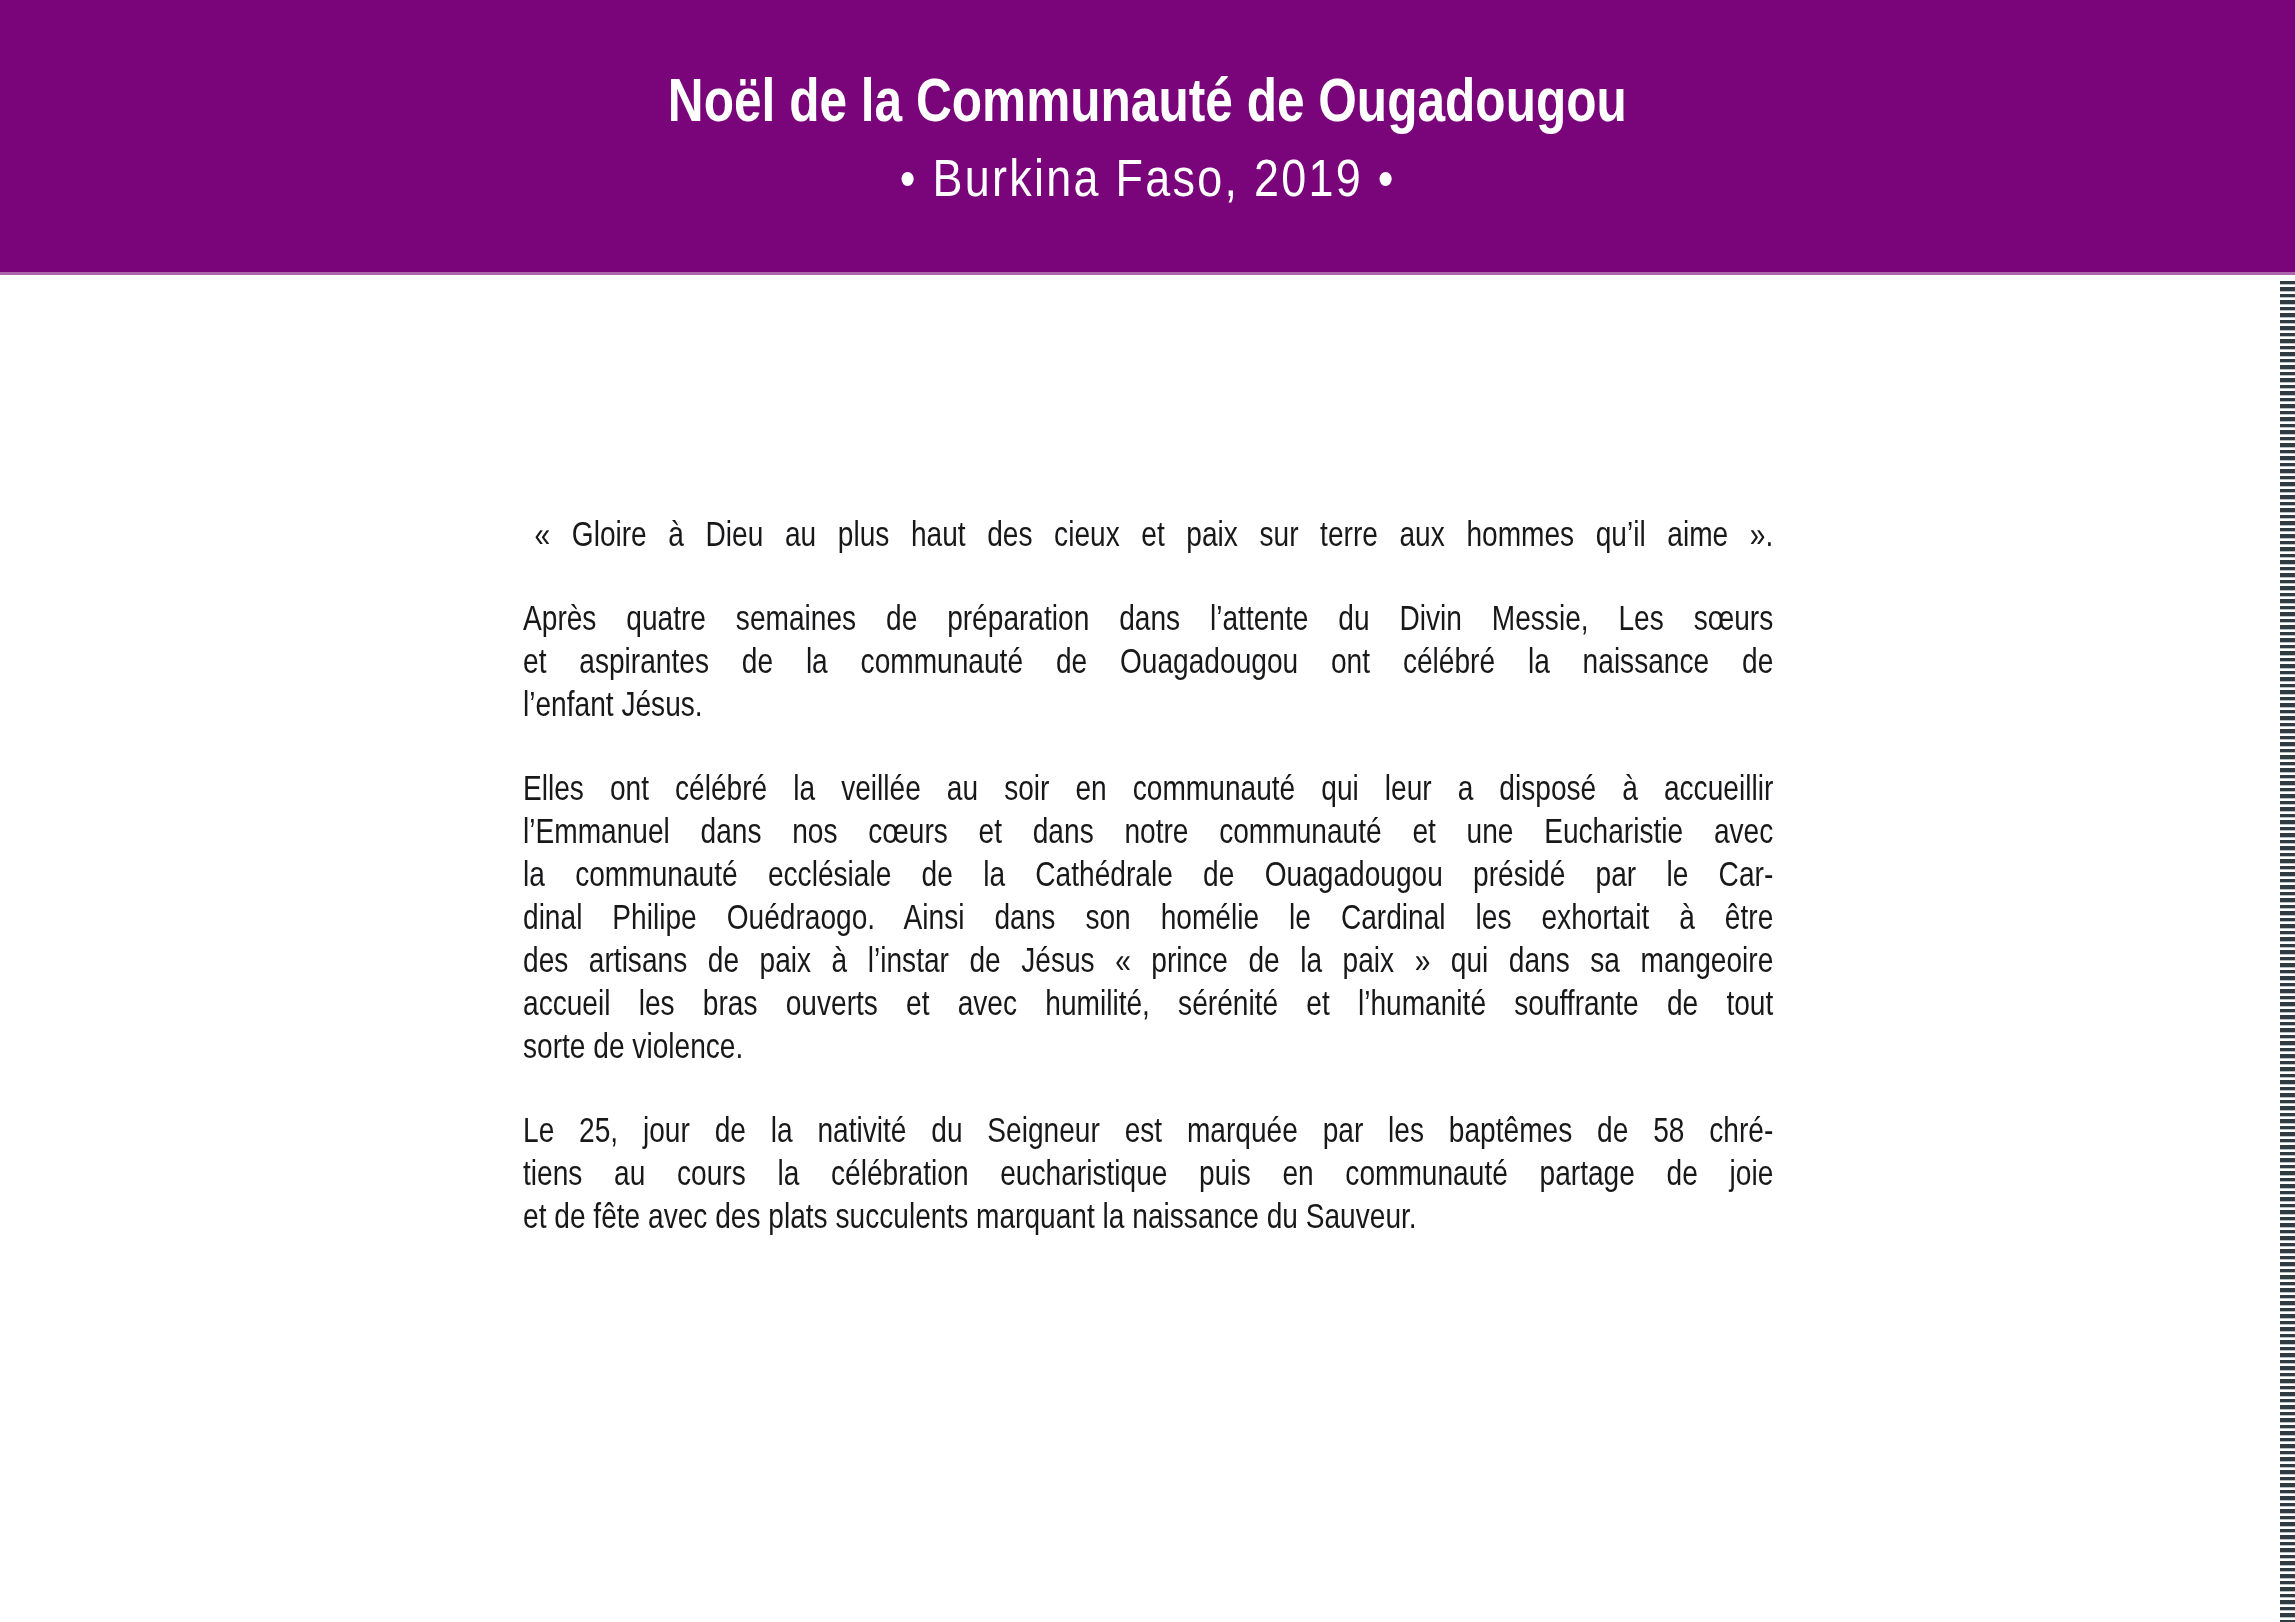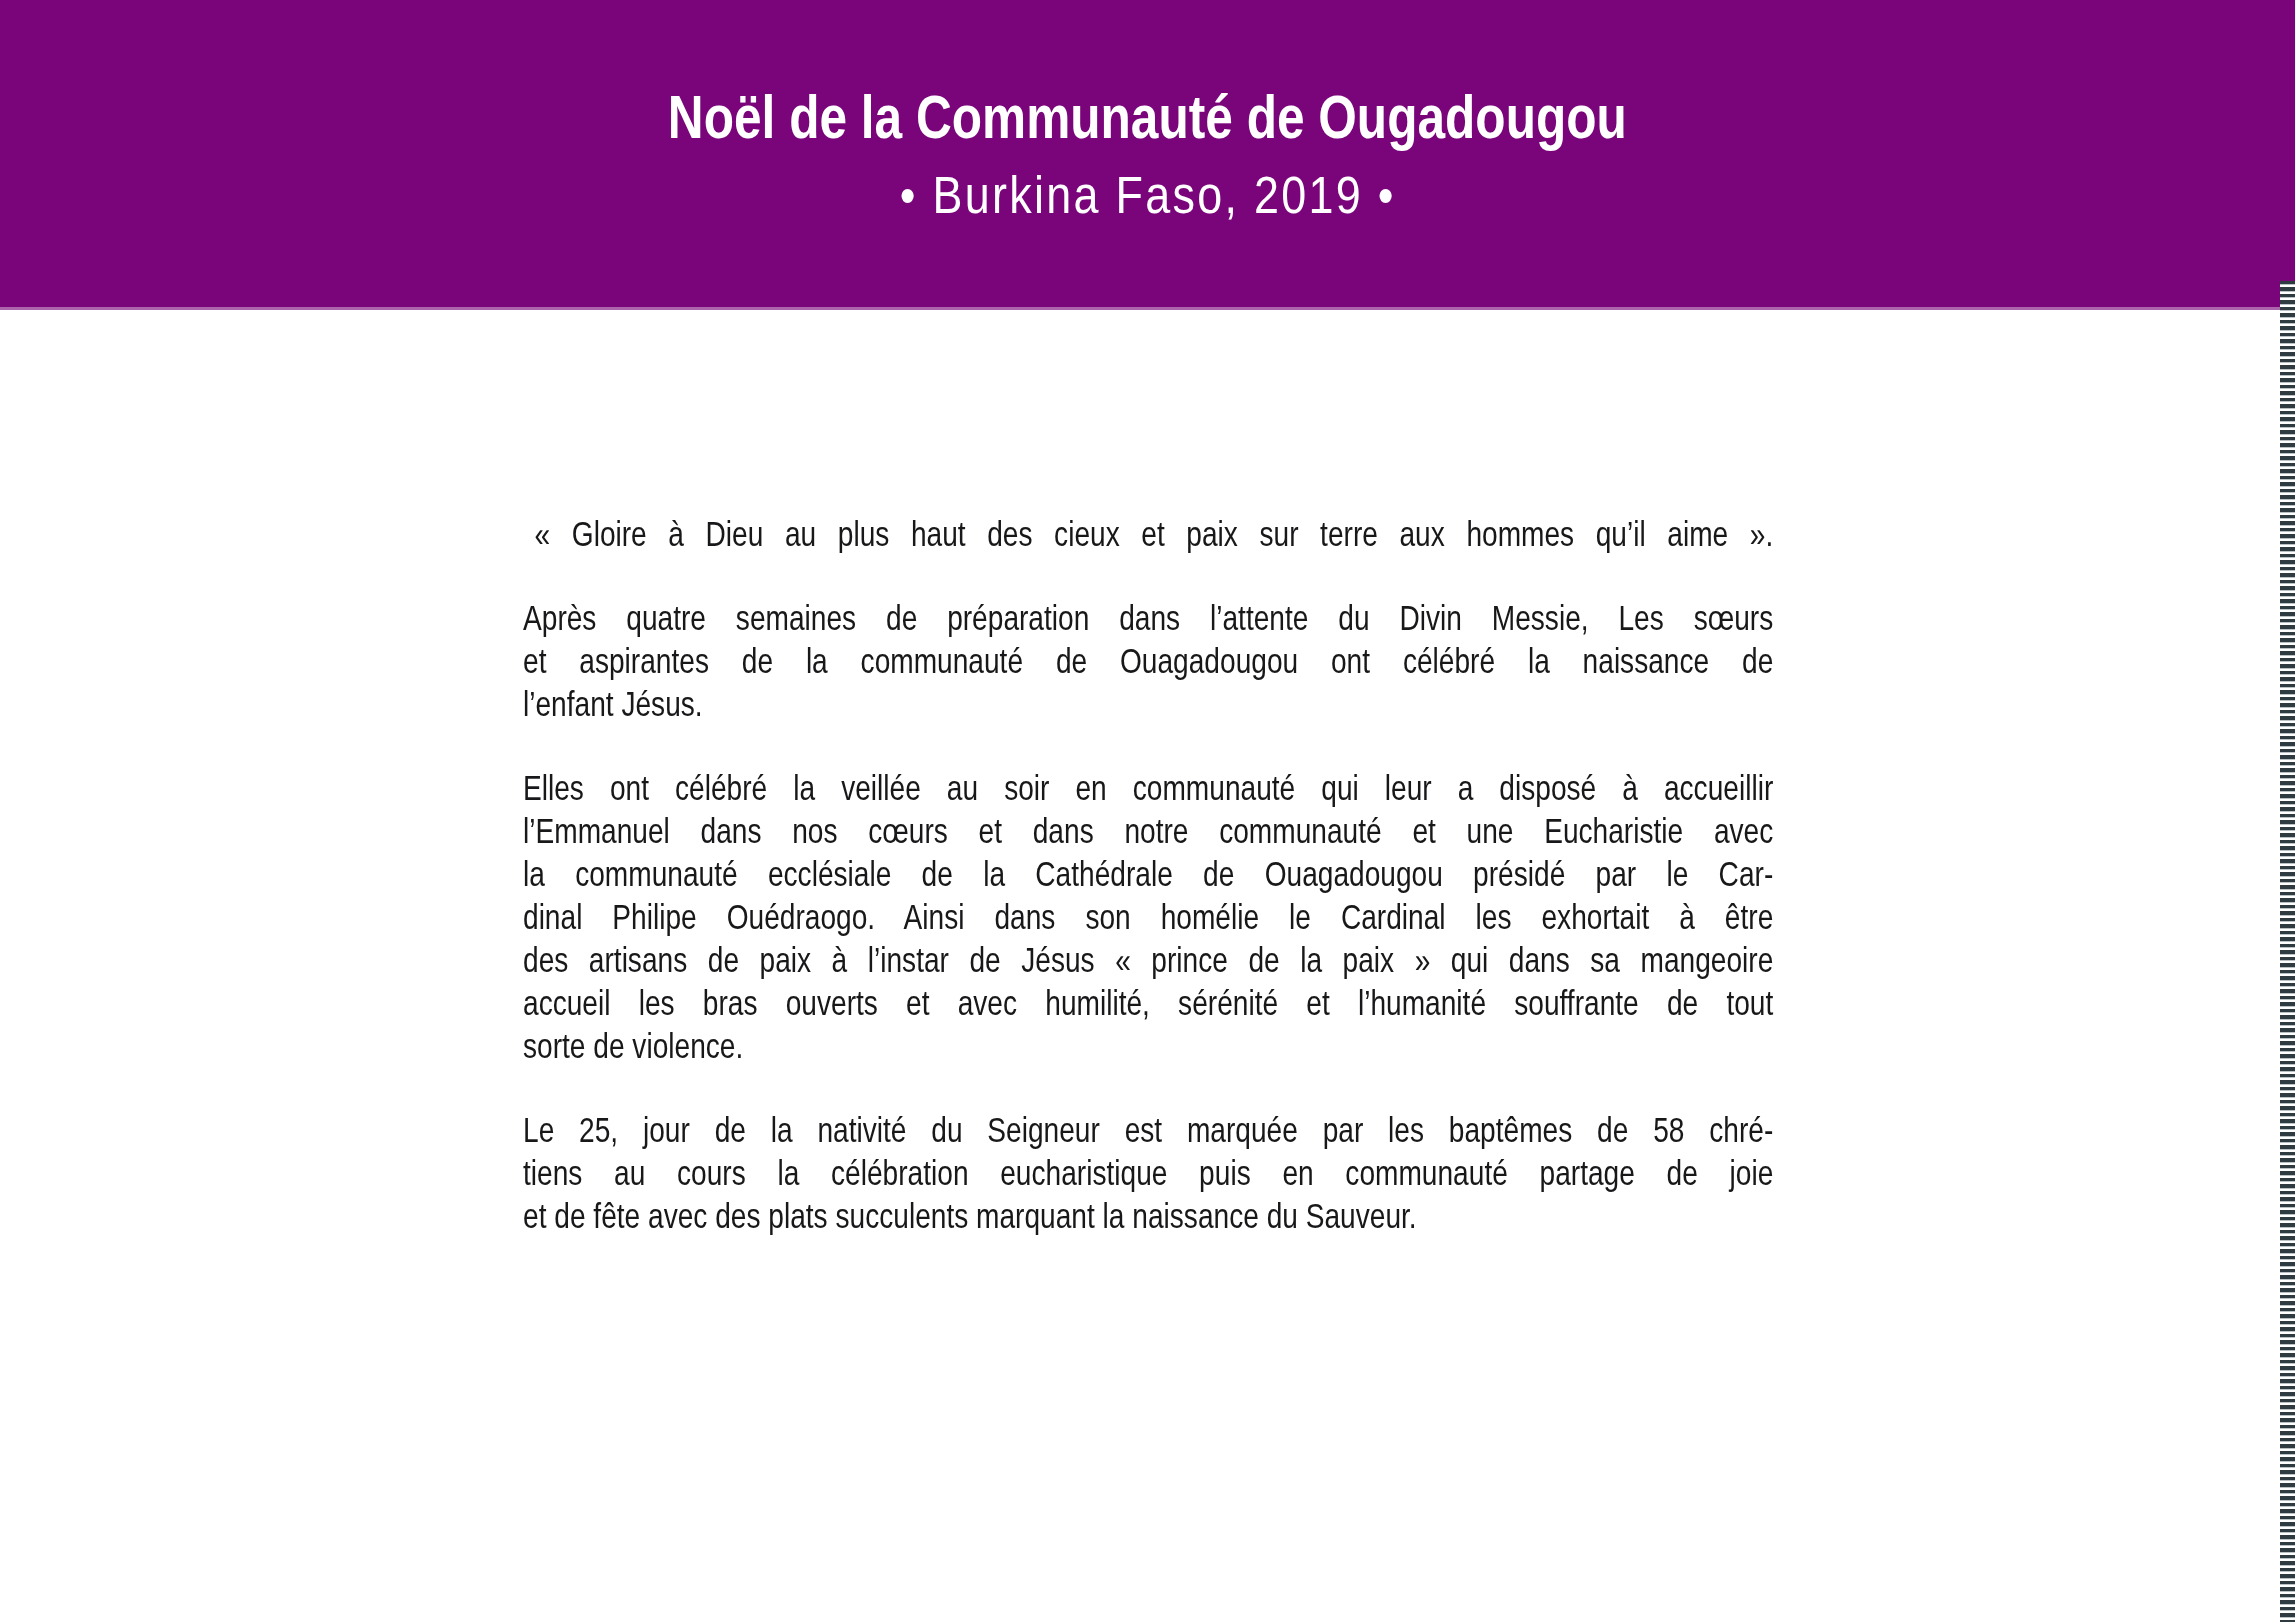--- a/index.html
+++ b/index.html
@@ -12,21 +12,21 @@
   html,body{margin:0;padding:0;}
   body{
     width:2295px;height:1623px;
     position:relative;
     background:#ffffff;
     font-family:"Liberation Sans", sans-serif;
     overflow:hidden;
   }
   
   .banner{
-    position:absolute;top:0;left:0;width:2295px;height:310px;
+    position:absolute;top:0;left:0;width:2295px;height:275px;
     background:var(--purple);
     border-bottom:3.3px solid var(--accent);
     display:flex;flex-direction:column;align-items:center;justify-content:center;
     gap:22px;
     box-sizing:border-box;
   }
   .title{
     margin:0;
     color:#ffffff;
     font-size:62px;

